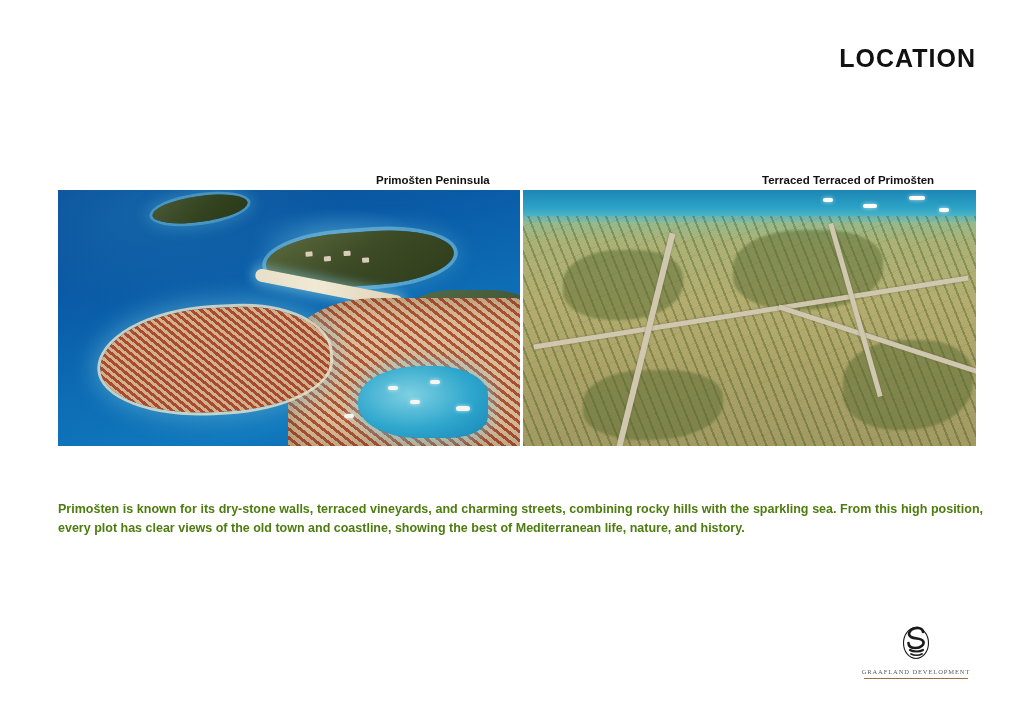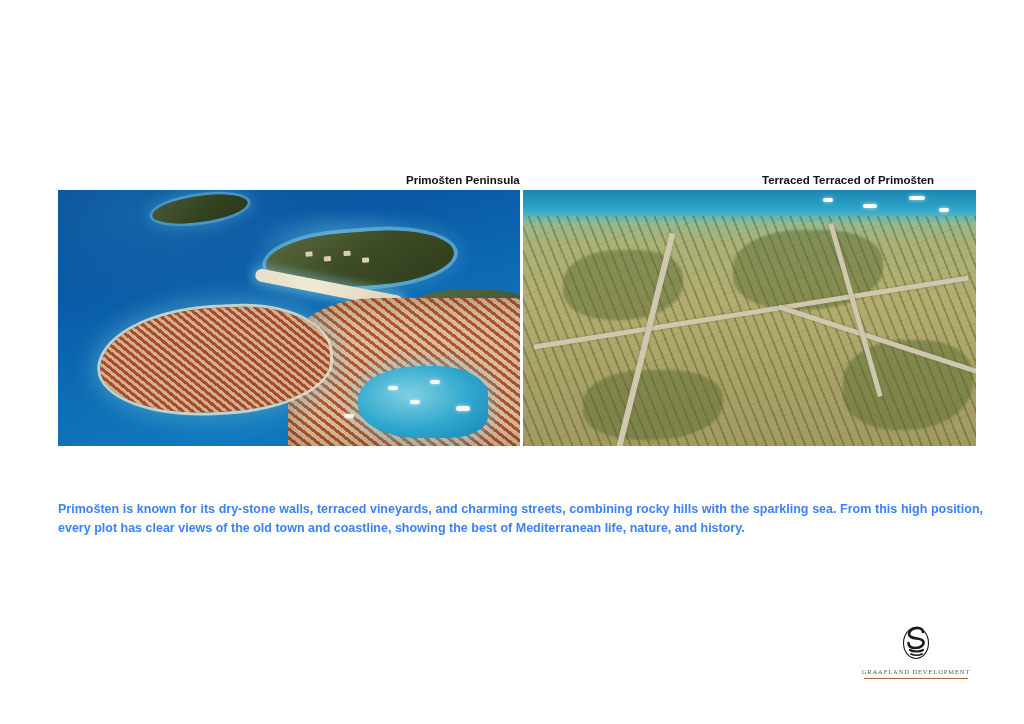--- a/index.html
+++ b/index.html
@@ -29,21 +29,21 @@
   }
 
   
   .caption {
     position: absolute;
     font-size: 11.5px;
     font-weight: bold;
     color: #111111;
     white-space: nowrap;
   }
-  .caption-left  { left: 406px; top: 174px; }
+  .caption-left  { left: 376px; top: 174px; }
   .caption-right { left: 762px; top: 174px; }
 
   
   .images {
     position: absolute;
     left: 58px;
     top: 190px;
     width: 918px;
     height: 256px;
     display: flex;
@@ -186,21 +186,21 @@
 
   
   .body-text {
     position: absolute;
     left: 58px;
     top: 500px;
     width: 925px;
     font-size: 12.5px;
     line-height: 1.5;
     font-weight: bold;
-    color: #3b82f6;
+    color: #4d7c0f;
     text-align: justify;
   }
 
   
   .logo {
     position: absolute;
     left: 856px;
     top: 626px;
     width: 120px;
     text-align: center;
@@ -220,20 +220,21 @@
     margin: 3px auto 0 auto;
     width: 104px; height: 1px;
     background: #9b6b4a;
   }
 </style>
 </head>
 <body>
 
 <div class="page">
 
+  <div class="page-title">LOCATION</div>
 
   <div class="caption caption-left">Primošten Peninsula</div>
   <div class="caption caption-right">Terraced Terraced of Primošten</div>
 
   <div class="images">
 
     <div class="photo left">
       <div class="sea-left"></div>
       <div class="islet"></div>
       <div class="headland">

